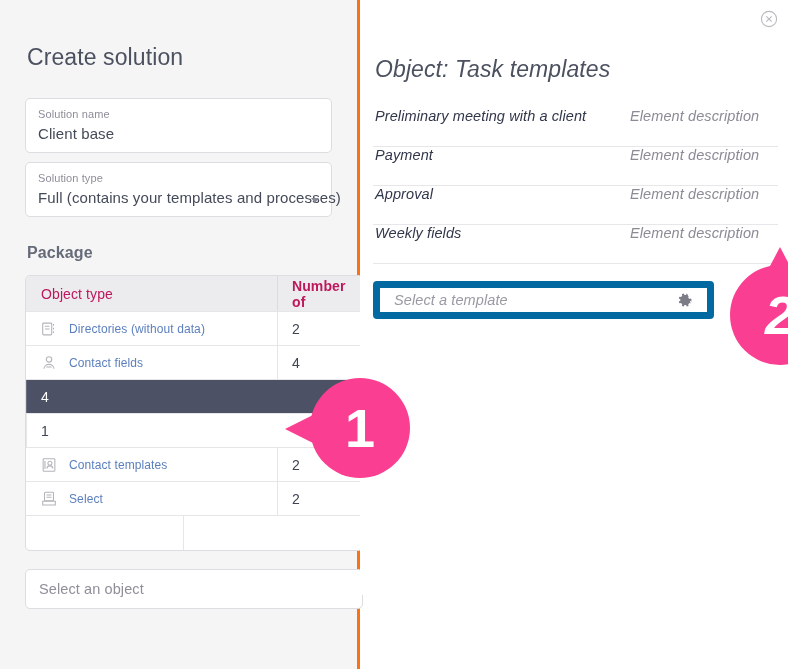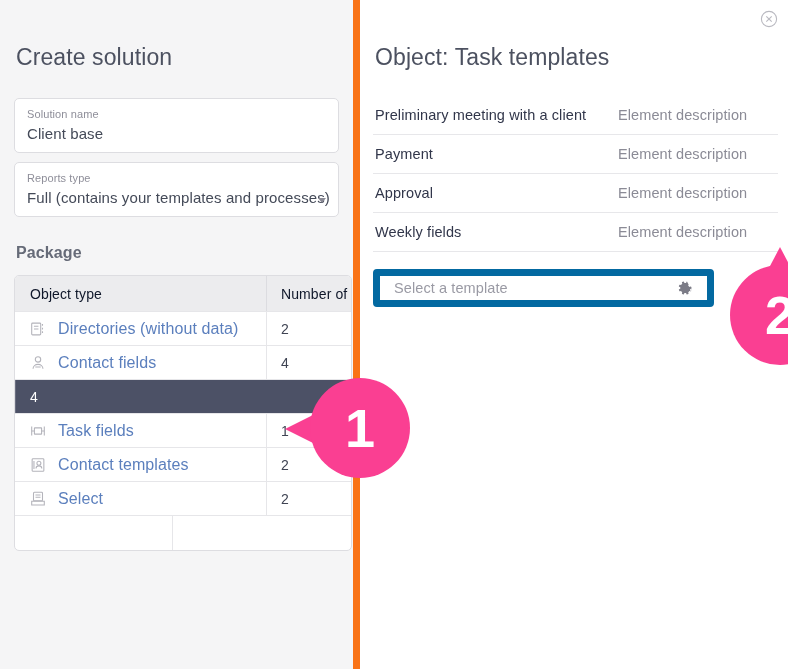--- a/index.html
+++ b/index.html
@@ -19,23 +19,23 @@
     display: flex;
     background: #ffffff;
   }
 
   
   .left-panel {
     position: relative;
     width: 360px;
     height: 669px;
     background: #f5f5f6;
-    border-right: 7px solid #f97316;
+    border-right: 3px solid #f97316;
     flex: 0 0 360px;
-    padding: 0 14px;
+    padding: 0 25px;
   }
 
   .page-title {
     font-size: 23px;
     color: #4c5160;
     font-weight: 400;
     letter-spacing: .1px;
     margin-top: 44px;
     margin-left: 2px;
   }
@@ -102,21 +102,21 @@
   }
   .pkg-row:last-child { border-bottom: none; flex-direction: column; }
 
   .pkg-row.header {
     background: #ececee;
     height: 36px;
   }
   .pkg-row.header .c-type,
   .pkg-row.header .c-num {
     font-size: 14px;
-    color: #0f172a;
+    color: #be185d;
     letter-spacing: .1px;
   }
   .pkg-row.header .c-type { padding-left: 15px; }
 
   .pkg-row.selected {
     background: #4c5166;
   }
   .pkg-row.selected .c-type a { color: #ffffff; }
   .pkg-row.selected .c-num { color: #ffffff; }
   .pkg-row.selected .row-icon svg { stroke: #ffffff; }
@@ -135,38 +135,38 @@
     height: 19px;
     flex: 0 0 19px;
     display: flex;
     align-items: center;
     justify-content: center;
     margin-right: 11px;
   }
   .row-icon svg { display: block; stroke: #b4b4bb; fill: none; stroke-width: 1.2; }
 
   .c-type a {
-    font-size: 16px;
+    font-size: 12px;
     color: #5b7fbd;
     text-decoration: none;
     white-space: nowrap;
     letter-spacing: .1px;
   }
 
   .c-num {
     flex: 0 0 85px;
     height: 100%;
     display: flex;
     align-items: center;
     padding-left: 14px;
     font-size: 14px;
     color: #3f4453;
     border-left: 1px solid #e6e6e9;
   }
-  .pkg-row.header .c-num { border-left-color: #dcdce0; }
+  .pkg-row.header .c-num { border-left-color: #dcdce0; font-weight: bold; }
 
   .select-object {
     margin-top: 18px;
     width: 338px;
     height: 40px;
     border: 1px solid #dddde1;
     border-radius: 5px;
     background: #ffffff;
     display: flex;
     align-items: center;
@@ -177,21 +177,22 @@
     color: #8f8f9a;
     letter-spacing: .1px;
   }
 
   
   .right-panel {
     position: relative;
     flex: 1 1 auto;
     height: 595px;
     background: #ffffff;
-    padding: 0 10px 0 13px;
+    padding: 12px 10px 0 13px;
+    font-style: italic;
   }
 
   .close-btn {
     position: absolute;
     top: 8px;
     right: 8px;
     width: 22px;
     height: 22px;
     cursor: pointer;
   }
@@ -204,24 +205,24 @@
     letter-spacing: .1px;
     margin-top: 44px;
     margin-left: 2px;
   }
 
   .elem-list {
     margin-top: 25px;
   }
   .elem-row {
     display: flex;
-    align-items: center;
     height: 39px;
     border-bottom: 1px solid #e7e7ea;
     padding-left: 2px;
+    gap: 12px;
   }
   .elem-name {
     flex: 0 0 243px;
     font-size: 14.5px;
     color: #31364a;
     letter-spacing: .1px;
     white-space: nowrap;
   }
   .elem-desc {
     font-size: 14.5px;
@@ -305,21 +306,21 @@
   <div class="left-panel">
 
     <div class="page-title">Create solution</div>
 
     <div class="field first">
       <div class="field-label">Solution name</div>
       <div class="field-value">Client base</div>
     </div>
 
     <div class="field second">
-      <div class="field-label">Reports type</div>
+      <div class="field-label">Solution type</div>
       <div class="field-value">Full (contains your templates and processes)</div>
       <div class="caret"></div>
     </div>
 
     <div class="section-heading">Package</div>
 
     <div class="pkg-table">
 
       <div class="pkg-row header">
         <div class="c-type">Object type</div>
@@ -355,32 +356,20 @@
           <a href="#">Contact fields</a>
         </div>
         <div class="c-num">4</div>
       </div>
 
       <div class="pkg-row selected">
         <div class="c-num">4</div>
       </div>
 
       <div class="pkg-row">
-        <div class="c-type">
-          <span class="row-icon">
-            <svg viewBox="0 0 20 20" width="18" height="18">
-              <rect x="6" y="6.5" width="8" height="7" rx="0.5"></rect>
-              <line x1="3" y1="5" x2="3" y2="15"></line>
-              <line x1="17" y1="5" x2="17" y2="15"></line>
-              <line x1="3" y1="10" x2="6" y2="10"></line>
-              <line x1="14" y1="10" x2="17" y2="10"></line>
-            </svg>
-          </span>
-          <a href="#">Task fields</a>
-        </div>
         <div class="c-num">1</div>
       </div>
 
       <div class="pkg-row">
         <div class="c-type">
           <span class="row-icon">
             <svg viewBox="0 0 20 20" width="18" height="18">
               <rect x="3.5" y="3" width="13" height="14" rx="1"></rect>
               <circle cx="11" cy="8" r="2.2"></circle>
               <path d="M7.8 14c0-1.9 1.5-3 3.2-3s3.2 1.1 3.2 3"></path>
@@ -417,20 +406,23 @@
               <line x1="8.5" y1="3.5" x2="8.5" y2="16.5"></line>
             </svg>
           </span>
           <a href="#">Planners</a>
         </div>
         <div class="c-num">3</div>
       </div>
 
     </div>
 
+    <div class="select-object">
+      <span>Select an object</span>
+    </div>
 
     <div class="marker" id="marker-1">
       <div class="tail"></div>
       <div class="bubble">
         <span class="num">1</span>
       </div>
     </div>
 
   </div>
 

